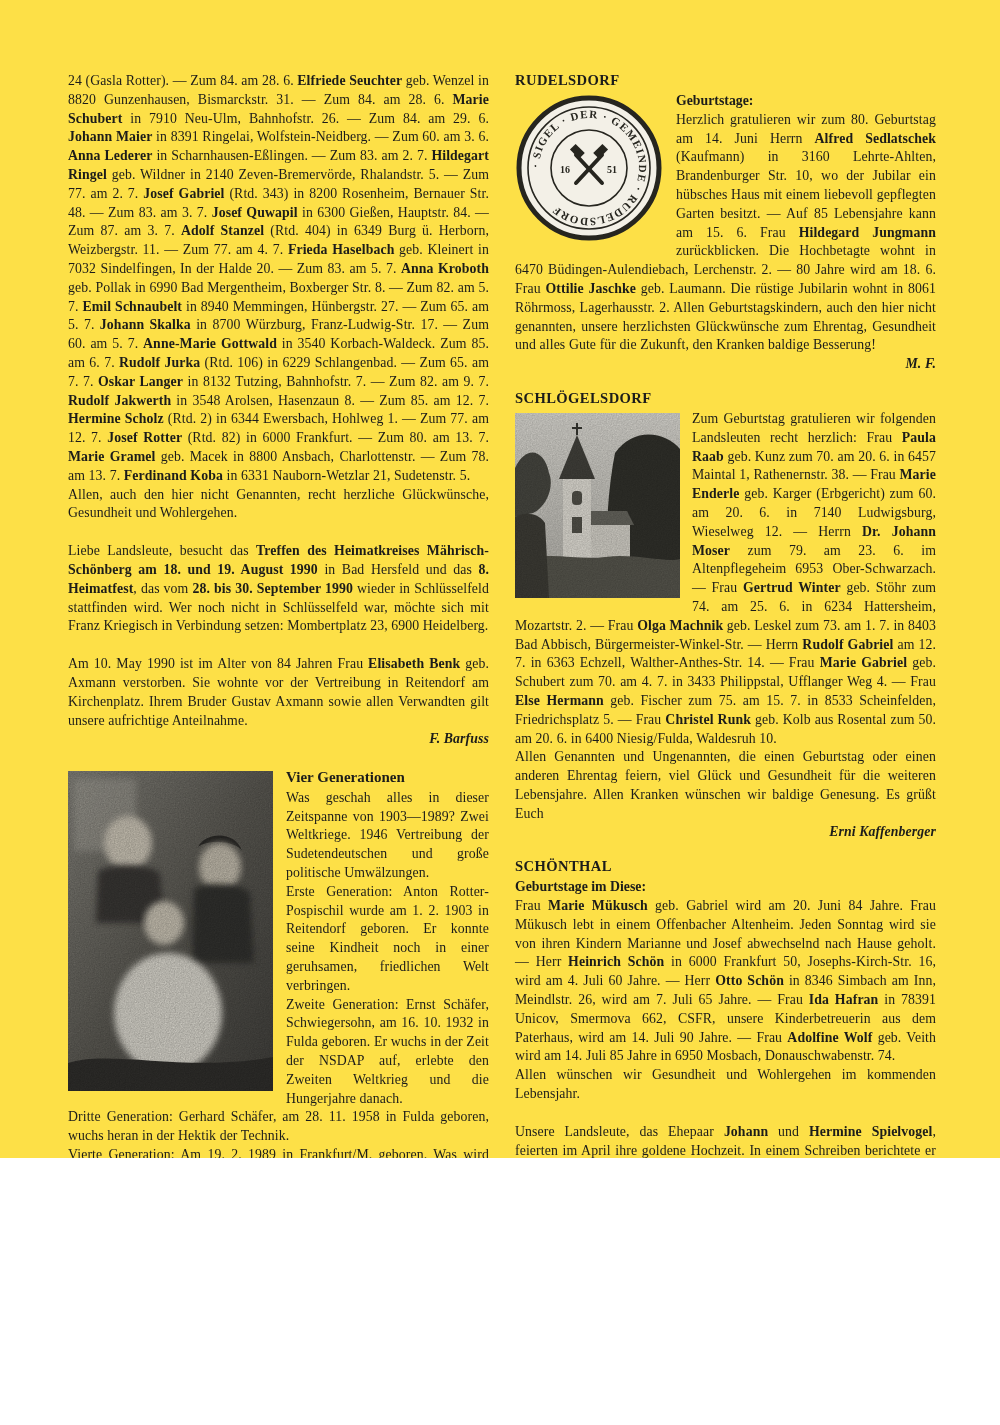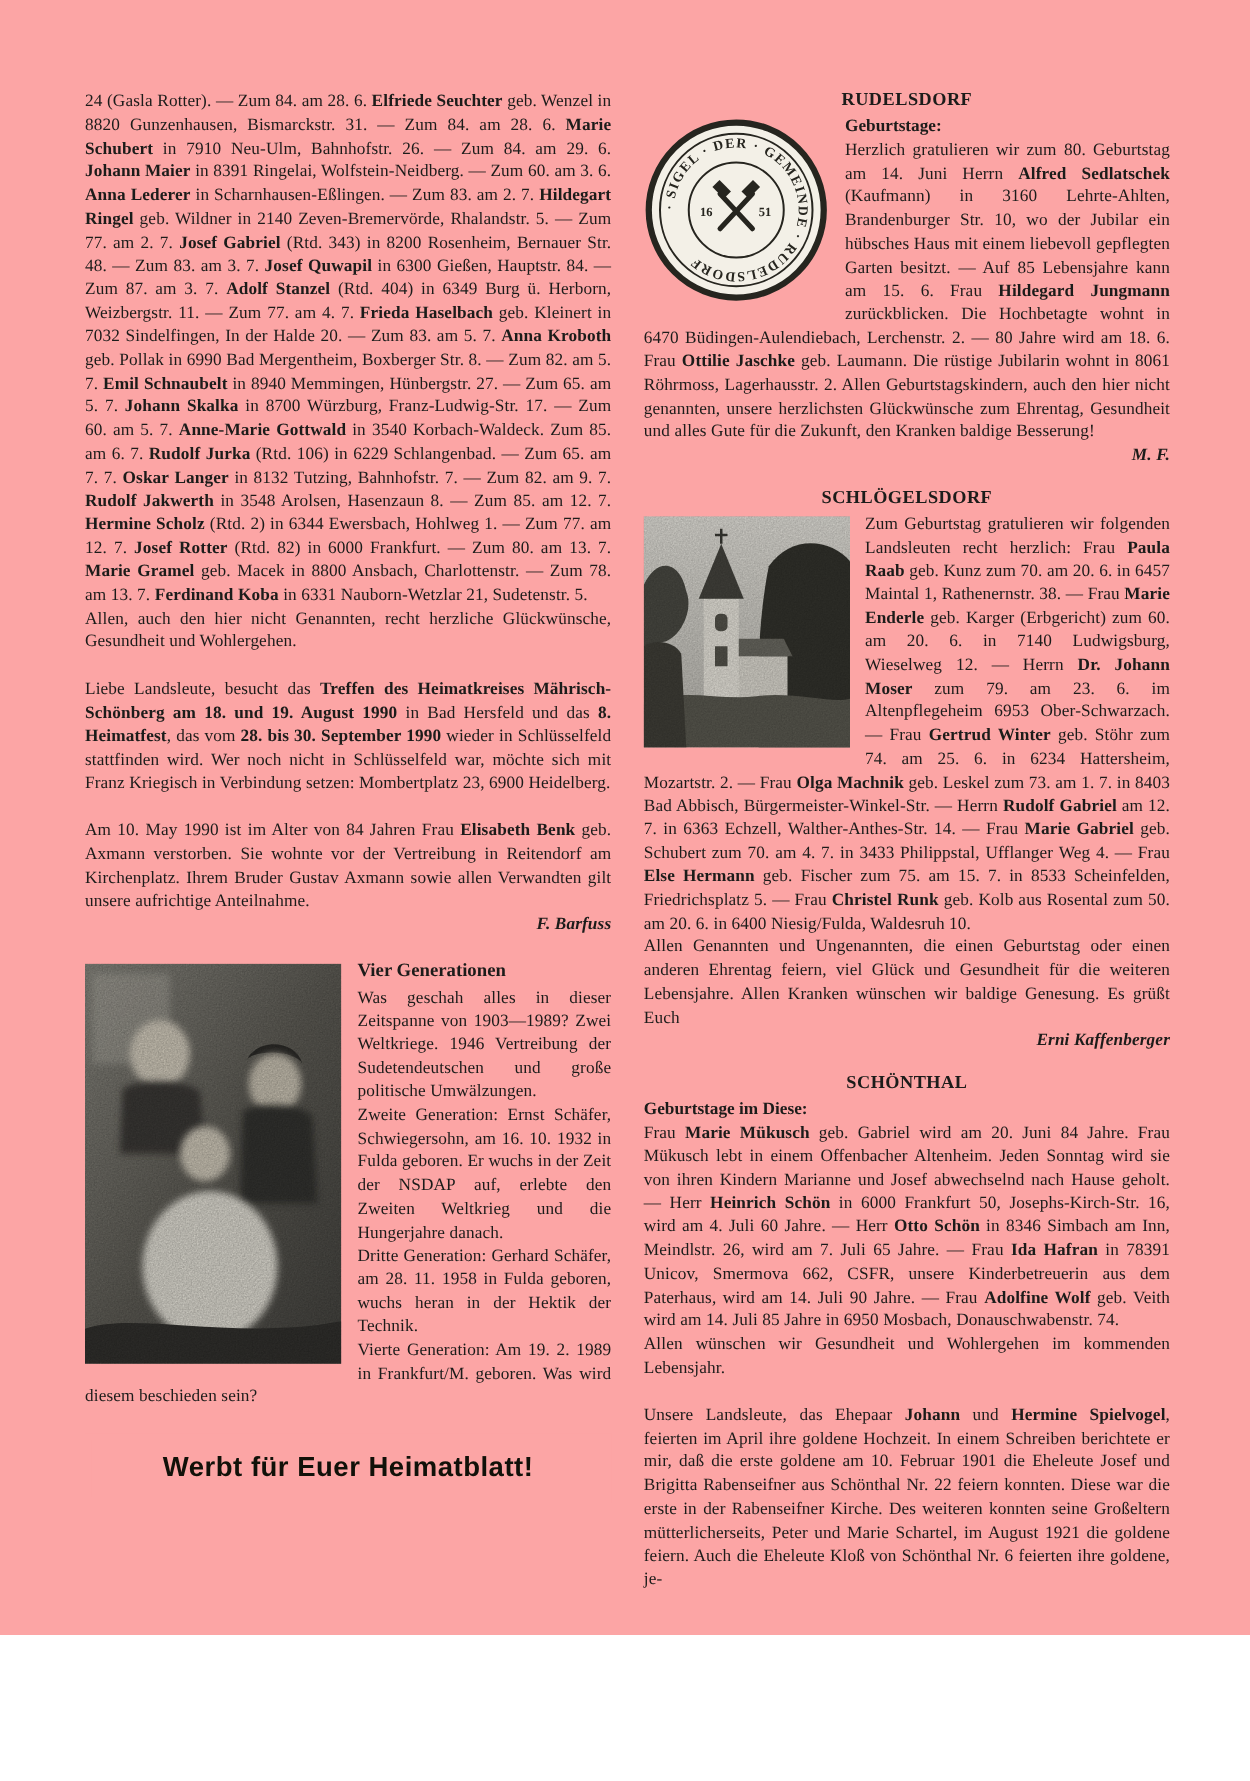--- a/index.html
+++ b/index.html
@@ -1,22 +1,22 @@
 <!DOCTYPE html>
 <html lang="de"><head>
 <meta charset="utf-8">
 <title>Heimatblatt – Seite 24</title>
 <style>
   * { box-sizing: border-box; }
   html, body { margin: 0; padding: 0; background: #ffffff; }
   .page {
     position: relative;
     width: 1000px;
-    height: 1308px;
-    background: #fca5a5;
+    height: 1158px;
+    background: #fde047;
     color: #1c1c1a;
     font-family: "Liberation Serif", "DejaVu Serif", serif;
     overflow: hidden;
   }
   .columns {
     position: absolute;
     left: 68px;
     top: 72px;
     width: 868px;
     display: flex;
@@ -29,21 +29,21 @@
     text-align: justify;
     margin: 0;
     letter-spacing: 0.1px;
   }
   .body-text b { font-weight: bold; }
   .sig { text-align: right; font-style: italic; font-weight: bold; }
   .gap { margin-top: 19px; }
   .heading {
     font-size: 14.6px;
     font-weight: bold;
-    text-align: center;
+    text-align: left;
     margin: 0 0 3px 0;
     letter-spacing: 0.4px;
   }
   .gaph { margin-top: 16px; margin-bottom: 3px; }
   .subhead { font-weight: bold; font-size: 13.8px; line-height: 18.8px; margin: 0; }
   .wrapblock::after, .generations::after { content: ""; display: block; clear: both; }
   .seal { float: left; margin: 2px 13px 6px 0; width: 148px; height: 148px; }
   .church-photo { float: left; margin: 3px 12px 5px 0; width: 165px; height: 185px; }
   .family-photo { float: left; margin: 3px 13px 6px 0; width: 205px; height: 320px; }
   .church-photo svg, .family-photo svg, .seal svg { display: block; }
@@ -105,20 +105,21 @@
             <path d="M126,118 C140,110 172,112 182,122 L186,192 L124,192 Z" fill="#353431" filter="url(#blur1)"></path>
             <ellipse cx="96" cy="152" rx="20" ry="22" fill="#d6cfbf" filter="url(#blur1)"></ellipse>
             <ellipse cx="88" cy="206" rx="14" ry="15" fill="#dcd4c4" filter="url(#blur1)"></ellipse>
             <ellipse cx="100" cy="242" rx="54" ry="60" fill="#e7e4da" filter="url(#blur1)"></ellipse>
             <path d="M0,292 C40,278 120,302 205,286 L205,320 L0,320 Z" fill="#33322f"></path>
             <rect width="205" height="320" filter="url(#grain3)" opacity="0.3"></rect>
           </svg>
         </div>
         <p class="gen-title">Vier Generationen</p>
         <p class="body-text">Was geschah alles in dieser Zeitspanne von 1903—1989? Zwei Weltkriege. 1946 Vertreibung der Sudetendeutschen und große politische Umwälzungen.</p>
+        <p class="body-text">Erste Generation: Anton Rotter-Pospischil wurde am 1. 2. 1903 in Reitendorf geboren. Er konnte seine Kindheit noch in einer geruhsamen, friedlichen Welt verbringen.</p>
         <p class="body-text">Zweite Generation: Ernst Schäfer, Schwiegersohn, am 16. 10. 1932 in Fulda geboren. Er wuchs in der Zeit der NSDAP auf, erlebte den Zweiten Weltkrieg und die Hungerjahre danach.</p>
         <p class="body-text">Dritte Generation: Gerhard Schäfer, am 28. 11. 1958 in Fulda geboren, wuchs heran in der Hektik der Technik.</p>
         <p class="body-text">Vierte Generation: Am 19. 2. 1989 in Frankfurt/M. geboren. Was wird diesem beschieden sein?</p>
       </div>
 
       <div class="advert">
         <span>Werbt für Euer Heimatblatt!</span>
       </div>
     </div>
 

